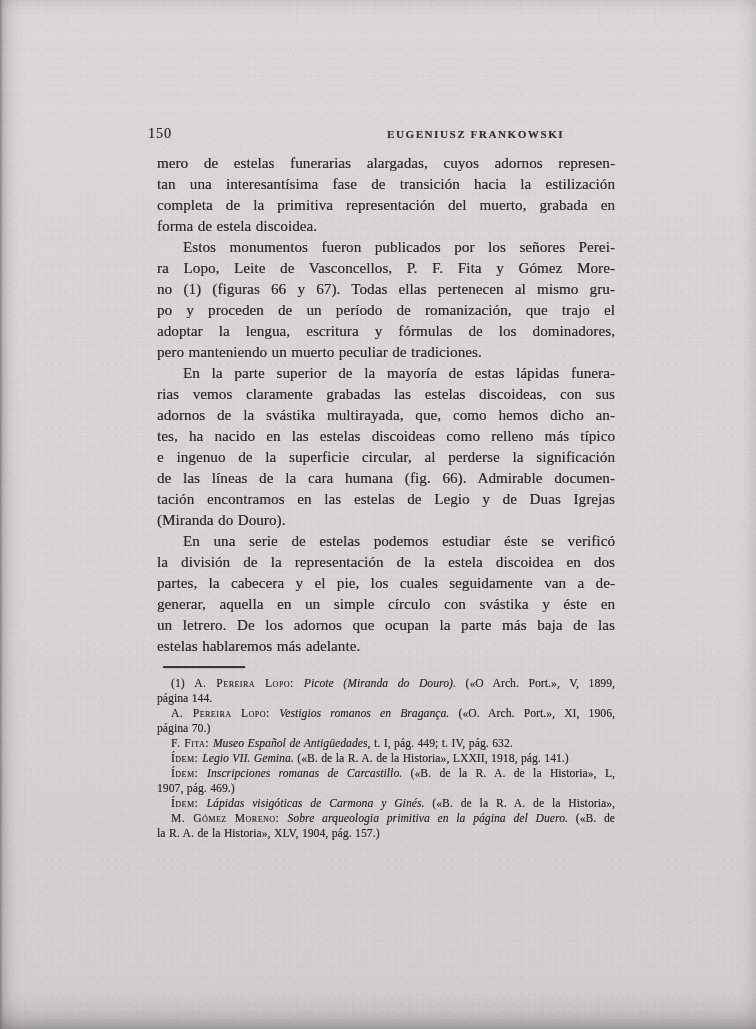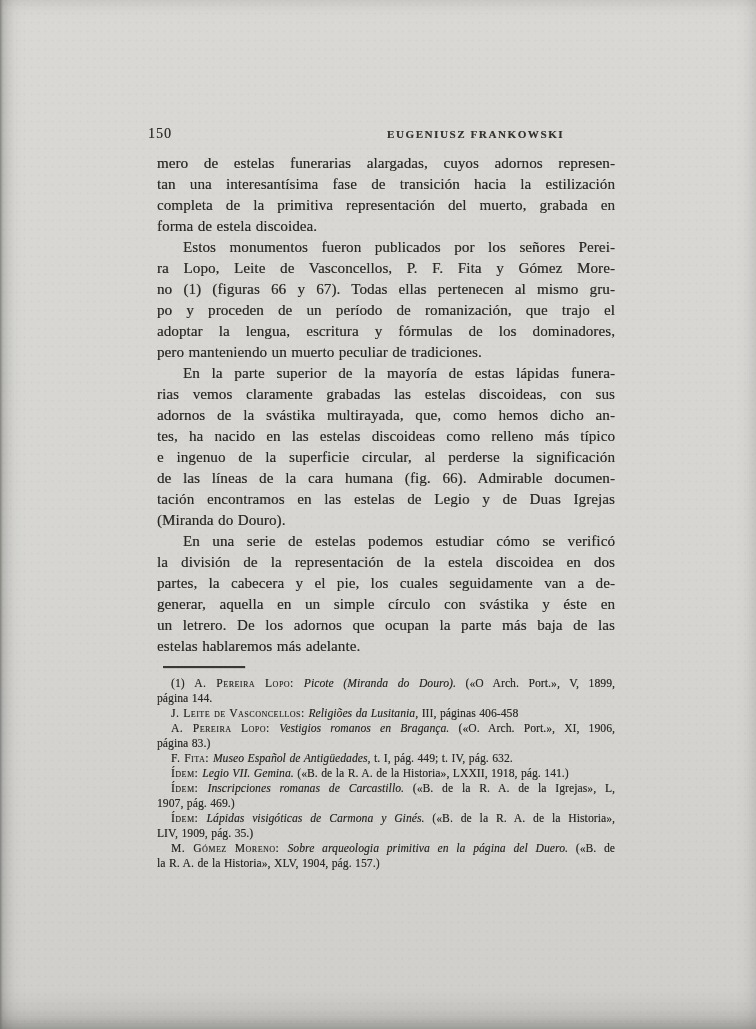--- a/index.html
+++ b/index.html
@@ -89,39 +89,37 @@
         <div class="line fill indent">En la parte superior de la mayoría de estas lápidas funera-</div>
         <div class="line fill">rias vemos claramente grabadas las estelas discoideas, con sus</div>
         <div class="line fill">adornos de la svástika multirayada, que, como hemos dicho an-</div>
         <div class="line fill">tes, ha nacido en las estelas discoideas como relleno más típico</div>
         <div class="line fill">e ingenuo de la superficie circular, al perderse la significación</div>
         <div class="line fill">de las líneas de la cara humana (fig. 66). Admirable documen-</div>
         <div class="line fill">tación encontramos en las estelas de Legio y de Duas Igrejas</div>
         <div class="line">(Miranda do Douro).</div>
       </div>
       <div class="para">
-        <div class="line fill indent">En una serie de estelas podemos estudiar cómo se verificó</div>
+        <div class="line fill indent">En una serie de estelas podemos estudiar éste se verificó</div>
         <div class="line fill">la división de la representación de la estela discoidea en dos</div>
         <div class="line fill">partes, la cabecera y el pie, los cuales seguidamente van a de-</div>
         <div class="line fill">generar, aquella en un simple círculo con svástika y éste en</div>
         <div class="line fill">un letrero. De los adornos que ocupan la parte más baja de las</div>
         <div class="line">estelas hablaremos más adelante.</div>
       </div>
     </div>
 
   <div class="fnsep"></div>
 
   <div class="fns" id="fns">
       <div class="fnline fill indent"><span class="seg-plain">(1) </span><span class="seg-sc">A. Pereira Lopo: </span><span class="seg-it">Picote (Miranda do Douro).</span><span class="seg-plain"> («O Arch. Port.», V, 1899,</span></div>
       <div class="fnline"><span class="seg-plain">página 144.</span></div>
-      <div class="fnline indent"><span class="seg-sc">J. Leite de Vasconcellos: </span><span class="seg-it">Religiões da Lusitania,</span><span class="seg-plain"> III, páginas 406-458</span></div>
       <div class="fnline fill indent"><span class="seg-sc">A. Pereira Lopo: </span><span class="seg-it">Vestigios romanos en Bragança.</span><span class="seg-plain"> («O. Arch. Port.», XI, 1906,</span></div>
-      <div class="fnline"><span class="seg-plain">página 83.)</span></div>
+      <div class="fnline"><span class="seg-plain">página 70.)</span></div>
       <div class="fnline indent"><span class="seg-sc">F. Fita: </span><span class="seg-it">Museo Español de Antigüedades,</span><span class="seg-plain"> t. I, pág. 449; t. IV, pág. 632.</span></div>
       <div class="fnline indent"><span class="seg-sc">Ídem: </span><span class="seg-it">Legio VII. Gemina.</span><span class="seg-plain"> («B. de la R. A. de la Historia», LXXII, 1918, pág. 141.)</span></div>
-      <div class="fnline fill indent"><span class="seg-sc">Ídem: </span><span class="seg-it">Inscripciones romanas de Carcastillo.</span><span class="seg-plain"> («B. de la R. A. de la Igrejas», L,</span></div>
+      <div class="fnline fill indent"><span class="seg-sc">Ídem: </span><span class="seg-it">Inscripciones romanas de Carcastillo.</span><span class="seg-plain"> («B. de la R. A. de la Historia», L,</span></div>
       <div class="fnline"><span class="seg-plain">1907, pág. 469.)</span></div>
       <div class="fnline fill indent"><span class="seg-sc">Ídem: </span><span class="seg-it">Lápidas visigóticas de Carmona y Ginés.</span><span class="seg-plain"> («B. de la R. A. de la Historia»,</span></div>
-      <div class="fnline"><span class="seg-plain">LIV, 1909, pág. 35.)</span></div>
       <div class="fnline fill indent"><span class="seg-sc">M. Gómez Moreno: </span><span class="seg-it">Sobre arqueologia primitiva en la página del Duero.</span><span class="seg-plain"> («B. de</span></div>
       <div class="fnline"><span class="seg-plain">la R. A. de la Historia», XLV, 1904, pág. 157.)</span></div>
     </div>
 </div>
 
 </body></html>

